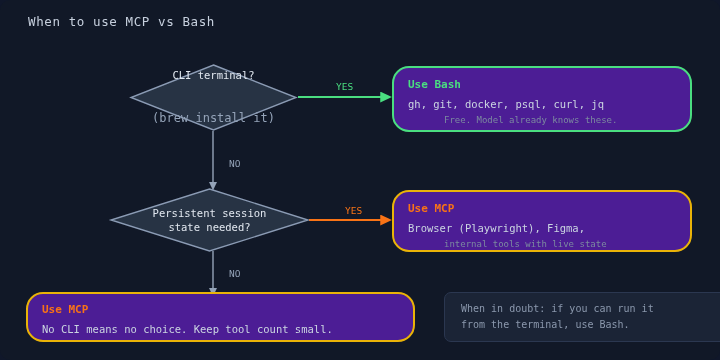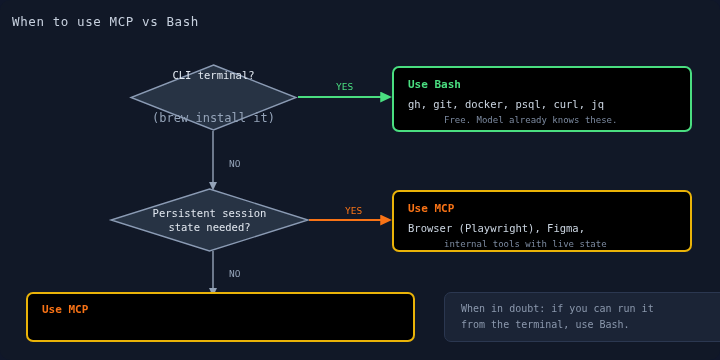--- a/index.html
+++ b/index.html
@@ -13,21 +13,21 @@
     height: 360px;
     background: #111827;
     border-radius: 10px;
     overflow: hidden;
     font-family: "DejaVu Sans Mono", "Liberation Mono", monospace;
   }
 
   
   #page-title {
     position: absolute;
-    left: 12px;
+    left: 28px;
     top: 14px;
     font-size: 12.5px;
     letter-spacing: 0.6px;
     color: #c7d0de;
     white-space: nowrap;
   }
 
   
   #wires {
     position: absolute;
@@ -69,22 +69,22 @@
     font-size: 12px;
     color: #94a3b8;
     white-space: nowrap;
     margin-top: 28px;
   }
 
   
   .card {
     position: absolute;
     box-sizing: border-box;
-    border-radius: 7px;
-    background: #000000;
+    border-radius: 17px;
+    background: #4c1d95;
     padding: 10px 14px;
   }
   .card.green {
     border: 2px solid #4ade80;
   }
   .card.orange {
     border: 2px solid #eab308;
   }
   .card-title {
     font-size: 11px;
@@ -203,20 +203,21 @@
   </div>
 
   <div class="card orange" style="left:392px; top:190px; width:300px; height:62px;">
     <div class="card-title">Use MCP</div>
     <div class="card-body">Browser (Playwright), Figma,</div>
     <div class="card-note">internal tools with live state</div>
   </div>
 
   <div class="card orange" style="left:26px; top:292px; width:389px; height:50px; padding:9px 14px;">
     <div class="card-title">Use MCP</div>
+    <div class="card-body">No CLI means no choice. Keep tool count small.</div>
   </div>
 
   <div class="note-box" style="left:444px; top:292px; width:296px; height:50px;">
     <div class="note-line">When in doubt: if you can run it</div>
     <div class="note-line">from the terminal, use Bash.</div>
   </div>
 
 </div>
 
 </body></html>

